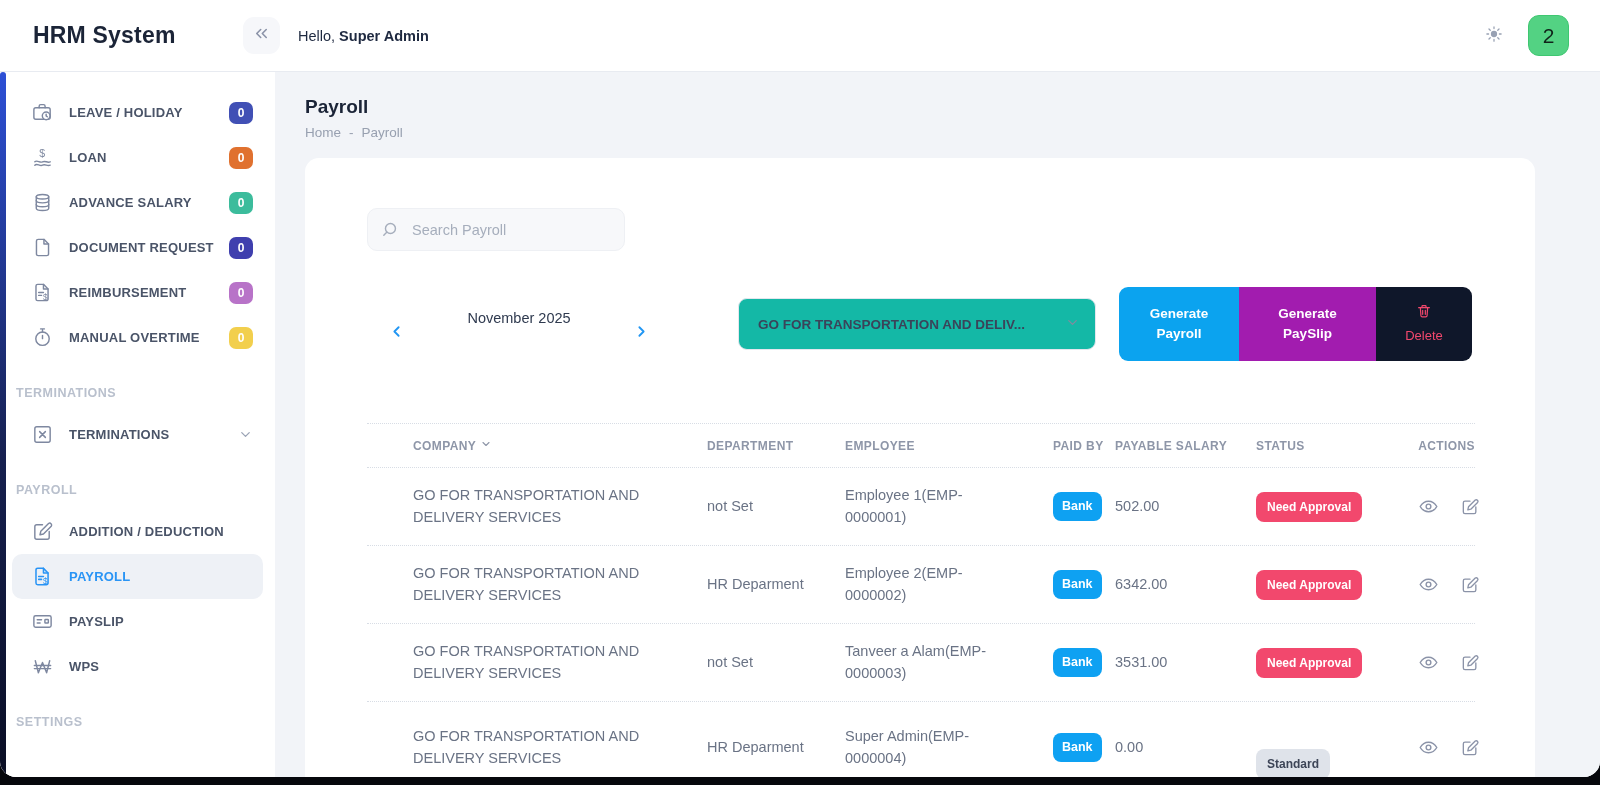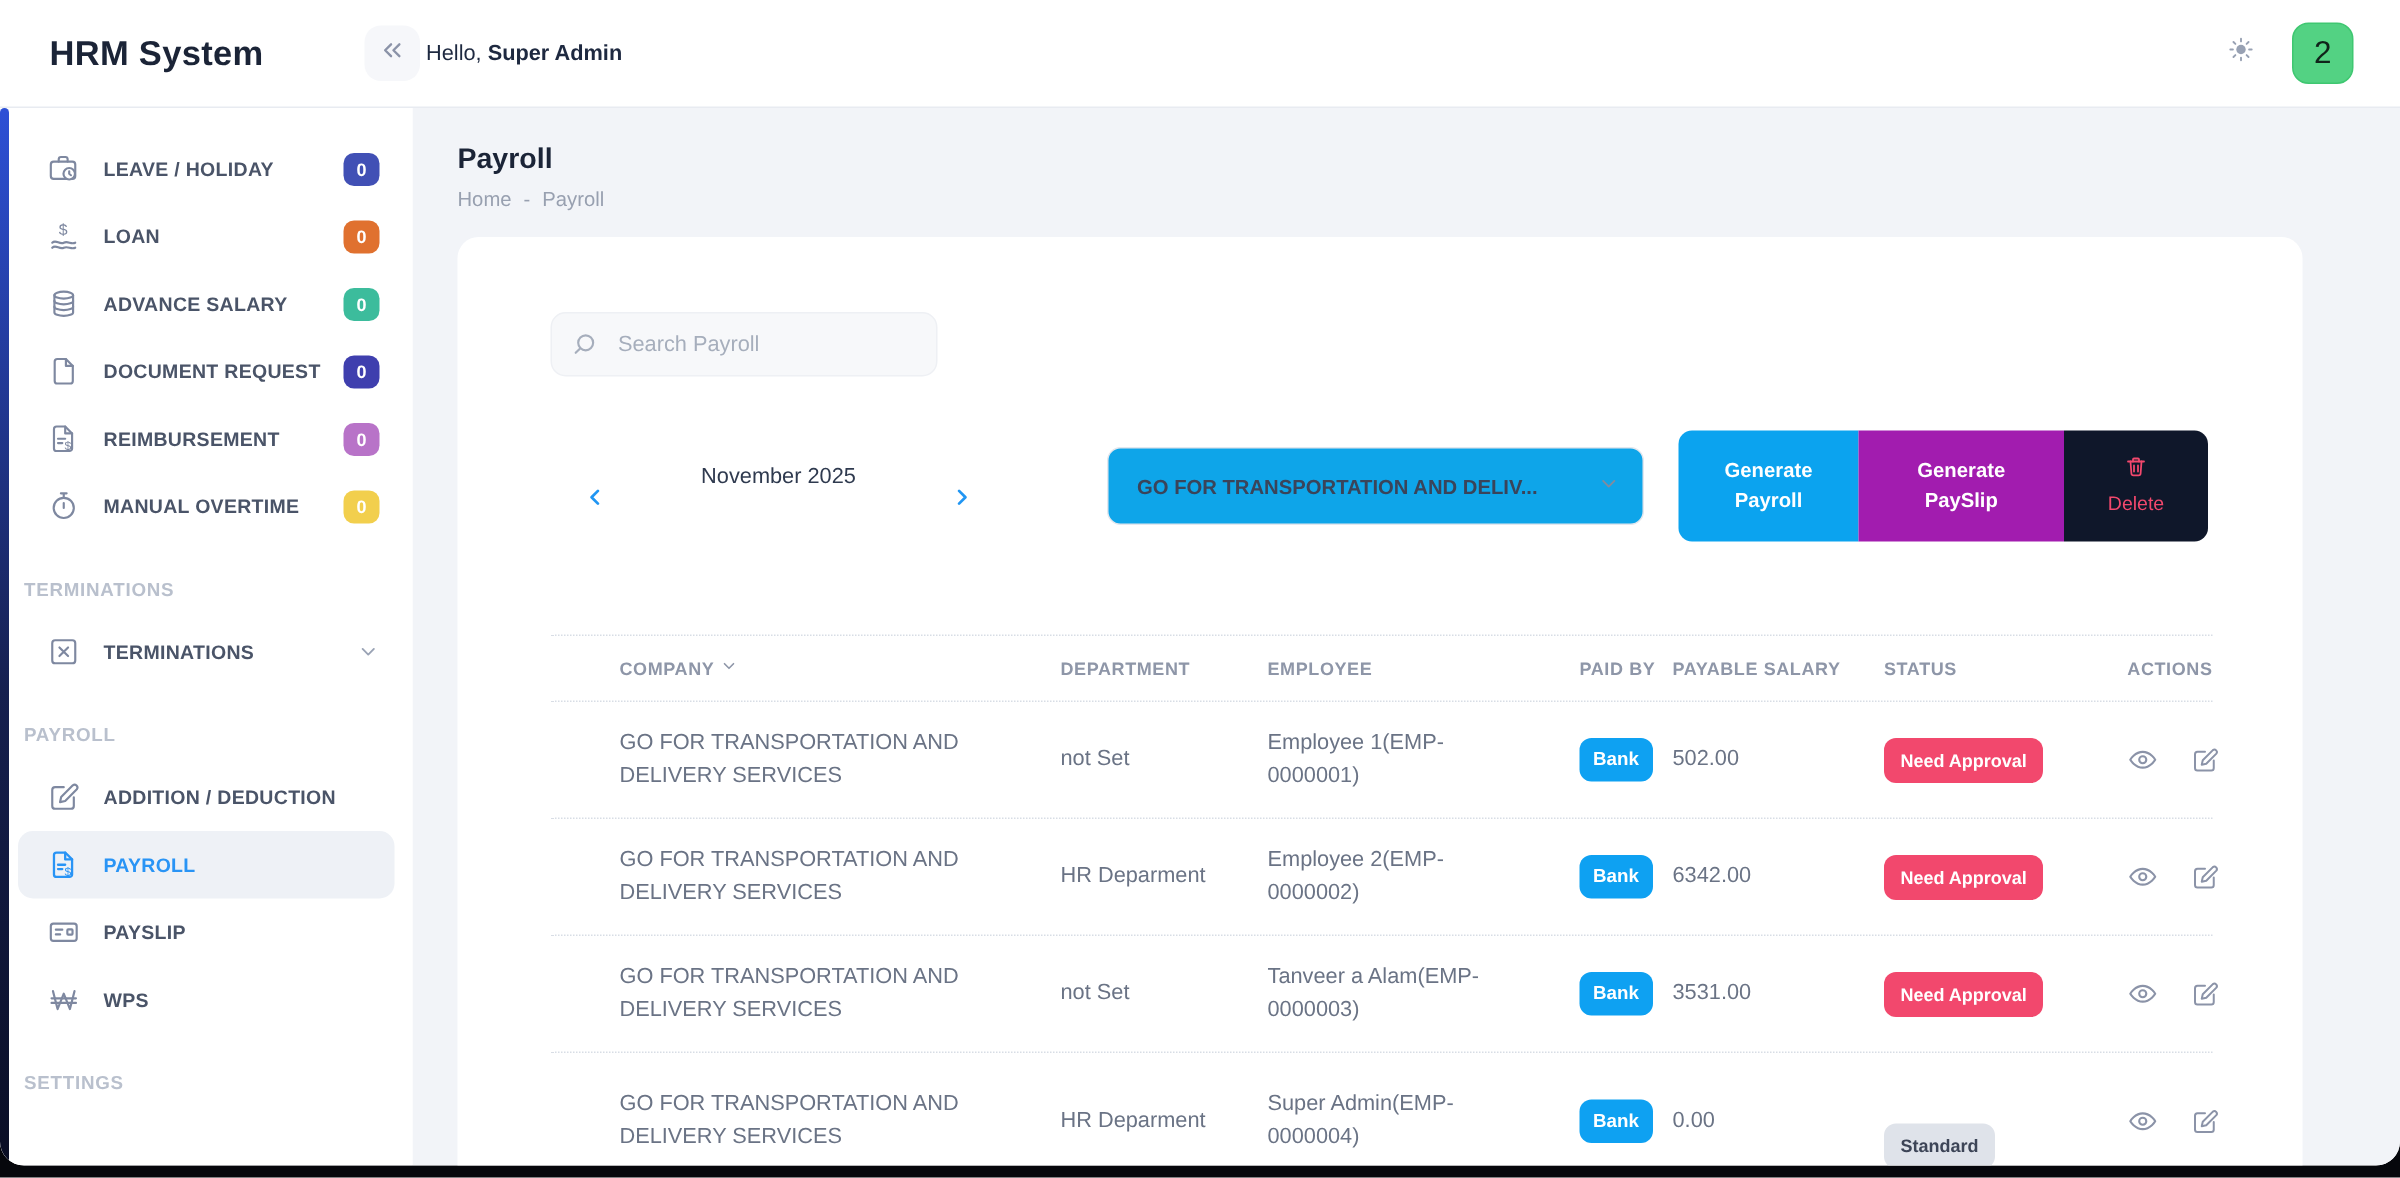--- a/index.html
+++ b/index.html
@@ -8,21 +8,21 @@
     width:1600px; height:785px; overflow:hidden;
     background:#06070c;
     font-family:"Liberation Sans", sans-serif;
   }
   .app { width:1600px; height:777px; background:#fff; border-radius:0 0 16px 16px; overflow:hidden; display:flex; flex-direction:column; }
 
   
   .header { height:72px; min-height:72px; display:flex; align-items:center; background:#fff; border-bottom:1px solid #e8ebf1; }
   .logo { width:243px; padding-left:33px; font-size:23px; font-weight:bold; color:#1b2437; letter-spacing:.2px; }
   .collapse-btn { width:37px; height:37px; border-radius:11px; background:#f6f7fa; display:flex; align-items:center; justify-content:center; cursor:pointer; }
-  .greeting { margin-left:4px; font-size:14.5px; color:#1e2940; }
+  .greeting { margin-left:18px; font-size:14.5px; color:#1e2940; }
   .greeting .bold { font-weight:bold; }
   .hspacer { flex:1; }
   .sun-btn { margin-right:25px; display:flex; cursor:pointer; }
   .notif { width:41px; height:41px; border-radius:11px; background:#53d283; border:1px solid #3fc771; display:flex; align-items:center; justify-content:center; font-size:21px; color:#10231a; margin-right:31px; cursor:pointer; }
 
   
   .bodyrow { flex:1; display:flex; min-height:0; }
   .sidebar { width:275px; min-width:275px; background:#fff; position:relative; padding-top:18px; overflow:hidden; }
   .rail { position:absolute; left:0; top:0; bottom:0; width:6px; background:linear-gradient(180deg,#2d50d6 0%,#16204f 55%,#0a0e24 100%); border-radius:3px; }
   .nav-item { height:45px; display:flex; align-items:center; padding:0 22px 0 31px; cursor:pointer; }
@@ -46,21 +46,21 @@
   .search-wrap { position:relative; width:258px; }
   .search-input { width:258px; height:43px; background:#f7f8fa; border:1px solid #eef0f4; border-radius:10px; padding:0 12px 0 44px; font-size:14.5px; color:#3a445a; font-family:"Liberation Sans",sans-serif; outline:none; }
   .search-input::placeholder { color:#a6aebc; }
   .search-icon { position:absolute; left:13px; top:12px; }
 
   .toolbar { margin-top:36px; display:flex; align-items:center; }
   .month-nav { width:262px; margin-left:21px; display:flex; align-items:flex-start;justify-content:space-between; }
   .month-nav .arrow { margin-top:14px; cursor:pointer; display:flex; }
   .month-nav .mlabel { flex:1; text-align:center; font-size:14.5px; color:#2f3a4f; margin-top:1px; }
 
-  .select { margin-left:88px; width:358px; height:52px; border:1px solid #e3e7ee; border-radius:9px; display:flex; align-items:center; justify-content:space-between; padding:0 15px 0 19px; font-size:13.5px; font-weight:bold; color:#3a445a; background:#0ea5e9; cursor:pointer; white-space:nowrap; }
+  .select { margin-left:88px; width:358px; height:52px; border:1px solid #e3e7ee; border-radius:9px; display:flex; align-items:center; justify-content:space-between; padding:0 15px 0 19px; font-size:13.5px; font-weight:bold; color:#3a445a; background:#14b8a6; cursor:pointer; white-space:nowrap; }
 
   .btn-group { margin-left:23px; display:flex; }
   .btn { height:74px; display:flex; align-items:center; justify-content:center; text-align:center; font-size:13.5px; font-weight:bold; color:#fff; line-height:1.5; cursor:pointer; padding:0 14px; }
   .btn-payroll { width:120px; background:#0ba3ef; border-radius:9px 0 0 9px; }
   .btn-payslip { width:137px; background:#a21caf; }
   .btn-delete { width:96px; background:#0f172a; border-radius:0 9px 9px 0; color:#f2486d; flex-direction:column; gap:2px; font-weight:normal; font-size:13px; }
 
   
   .table { margin-top:62px; }
   .trow { display:grid; grid-template-columns:46px 294px 138px 208px 62px 141px 162px 1fr; align-items:center; }

